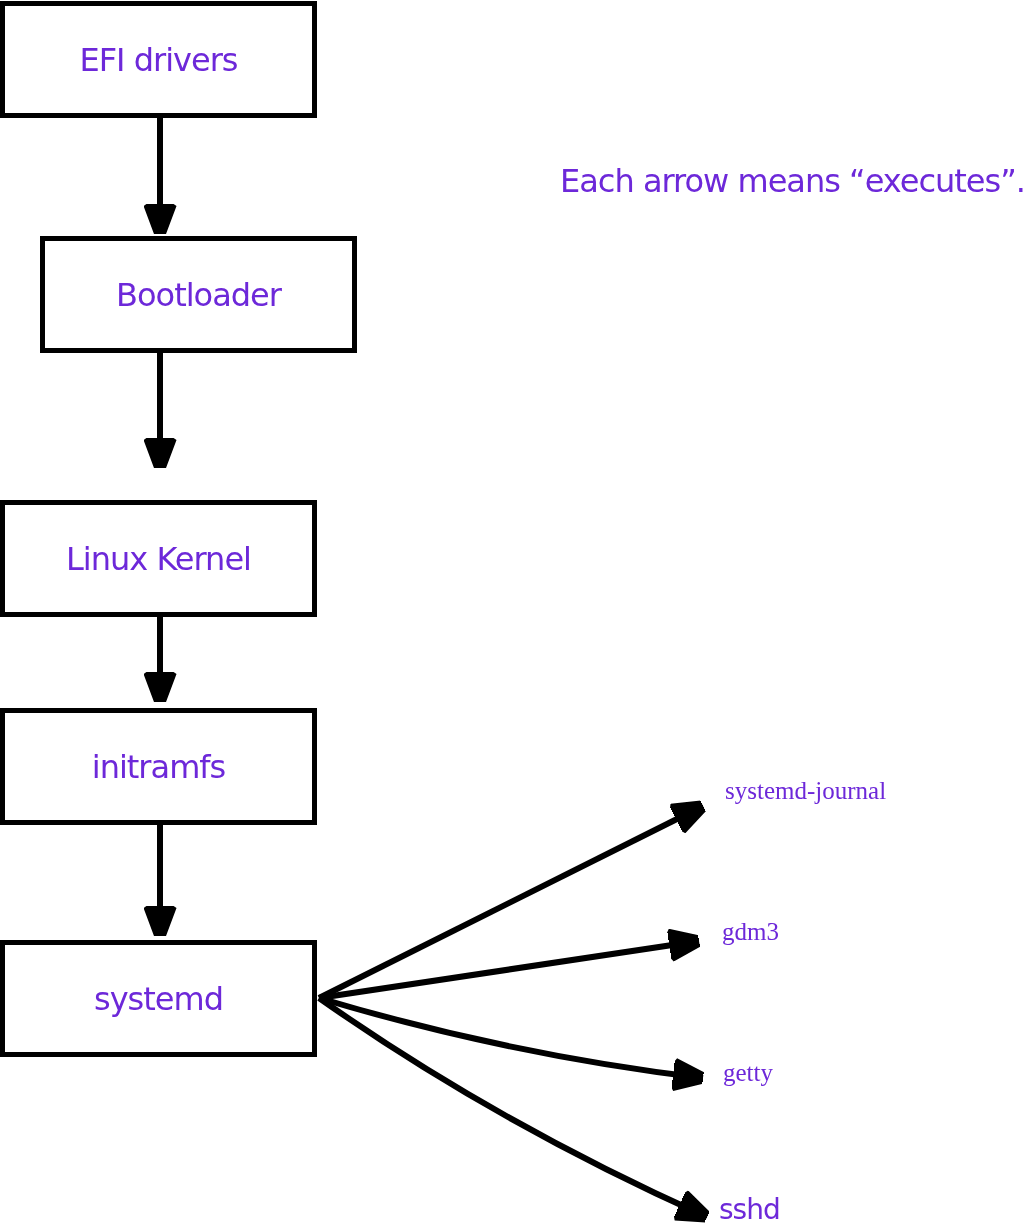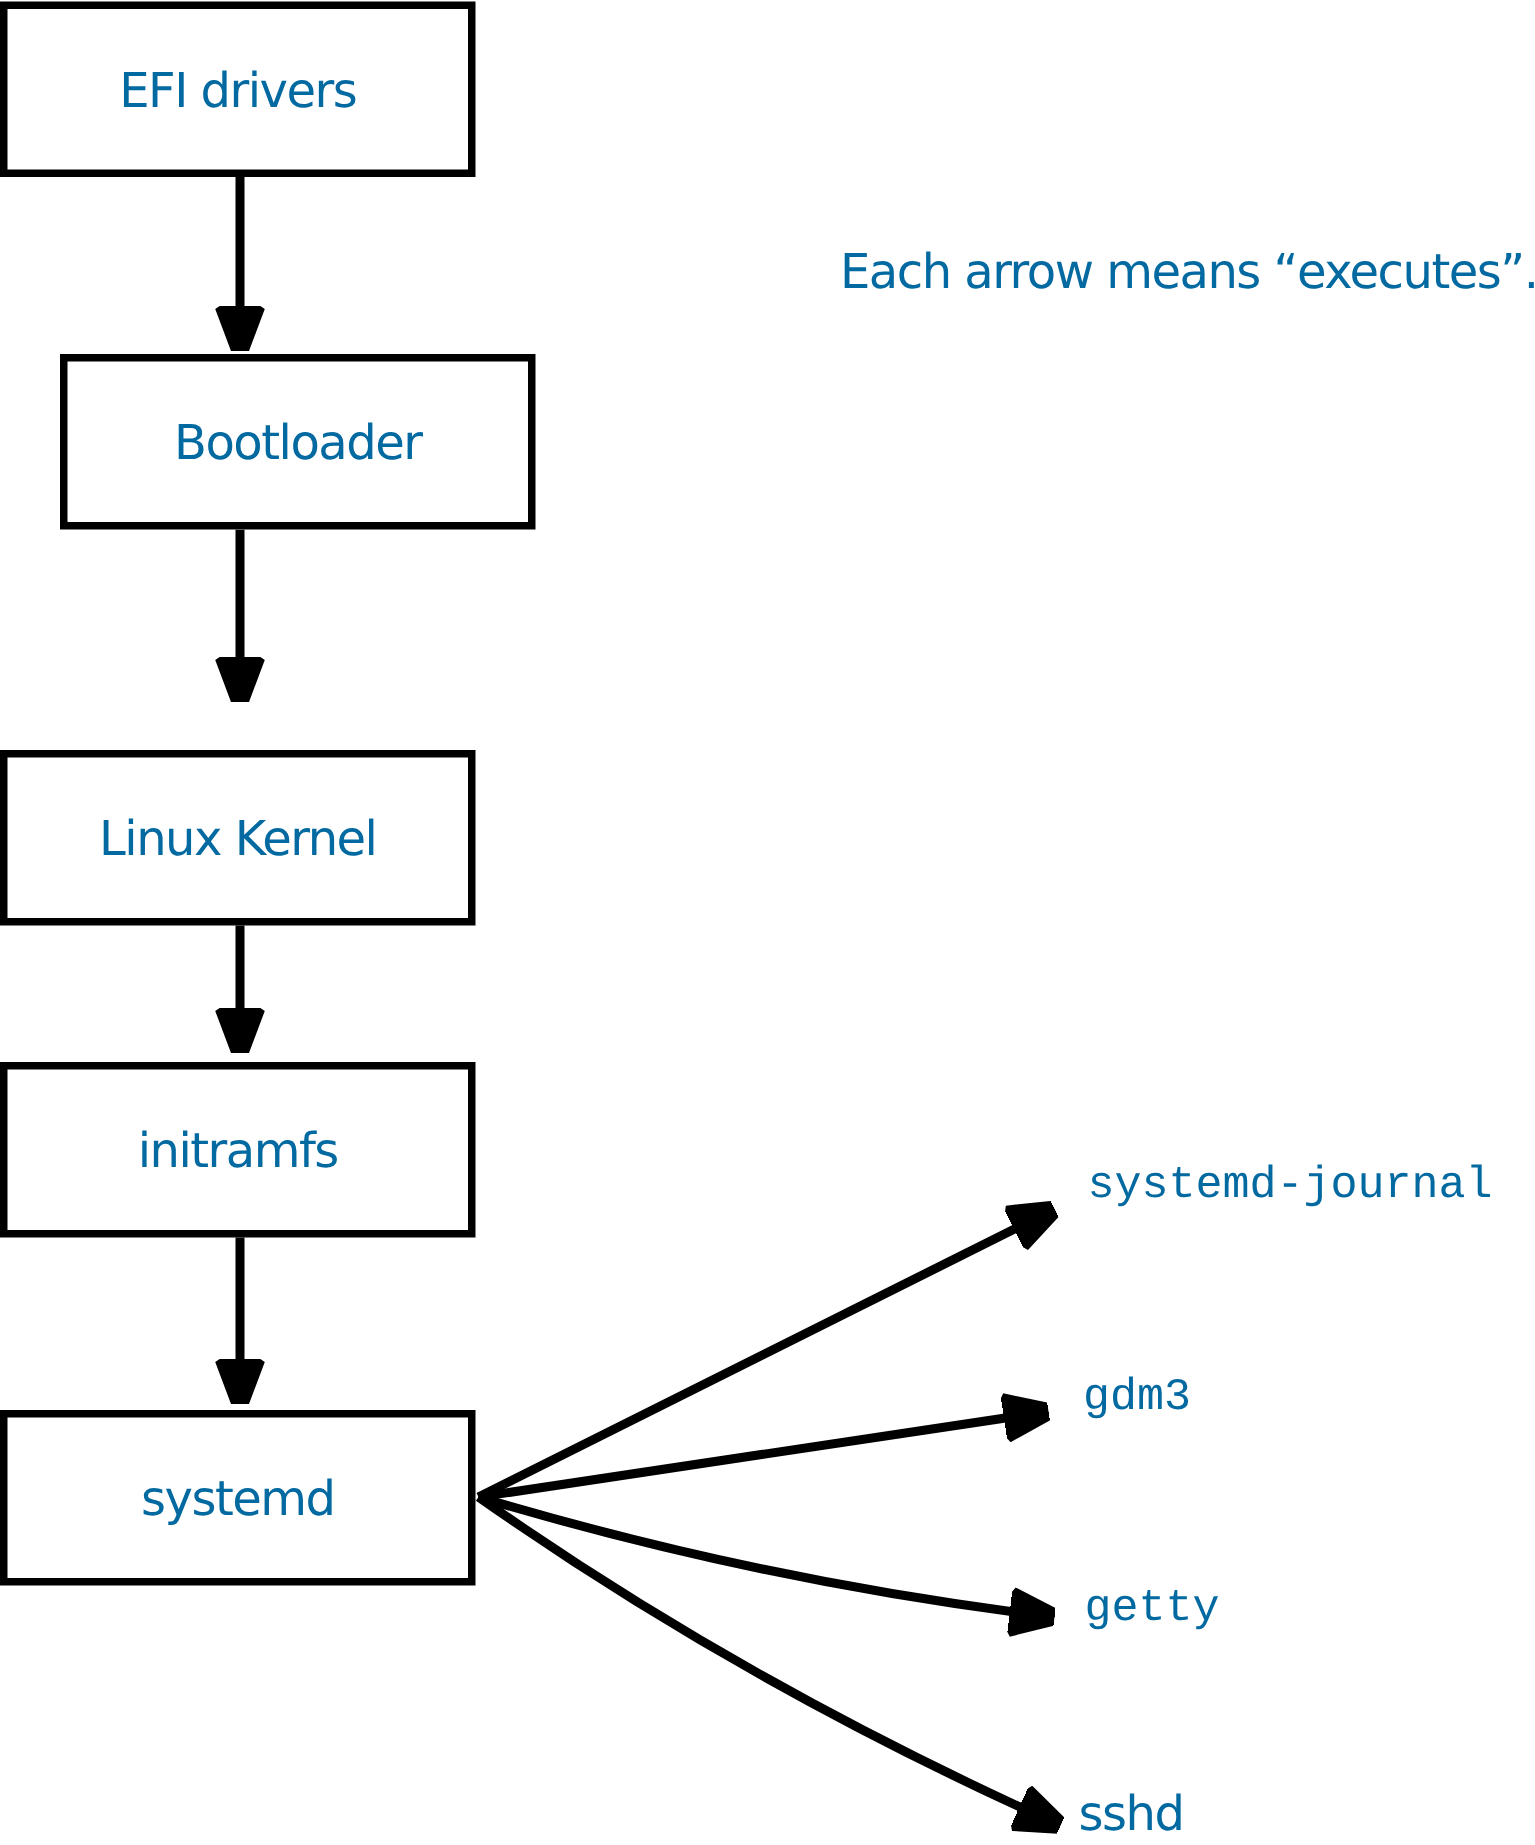--- a/index.html
+++ b/index.html
@@ -7,21 +7,21 @@
     padding: 0;
     background: #ffffff;
   }
   .canvas {
     position: relative;
     width: 1023px;
     height: 1230px;
     background: #ffffff;
     overflow: hidden;
     font-family: "DejaVu Sans", sans-serif;
-    color: #0369a1;
+    color: #6d28d9;
   }
   .arrows-layer {
     position: absolute;
     top: 0;
     left: 0;
     width: 1023px;
     height: 1230px;
   }
   .arrows-layer path, .arrows-layer line {
     stroke: #000000;
@@ -59,26 +59,26 @@
     letter-spacing: -1px;
     white-space: nowrap;
   }
 
   .spawn-label {
     position: absolute;
     transform: translateY(-50%);
     white-space: nowrap;
   }
   .mono-label {
-    font-family: Liberation Mono, monospace;
-    font-size: 30px;
+    font-family: Liberation Serif, serif;
+    font-size: 25px;
   }
   .sans-label {
     font-family: "DejaVu Sans", sans-serif;
-    font-size: 32px;
+    font-size: 28px;
     letter-spacing: -1px;
   }
   .label-journal { left: 725px; top: 791px;  }
   .label-gdm3    { left: 722px; top: 932px;  }
   .label-getty   { left: 723px; top: 1073px; }
   .label-sshd    { left: 719px; top: 1209px; }
 </style>
 </head>
 <body>
 

